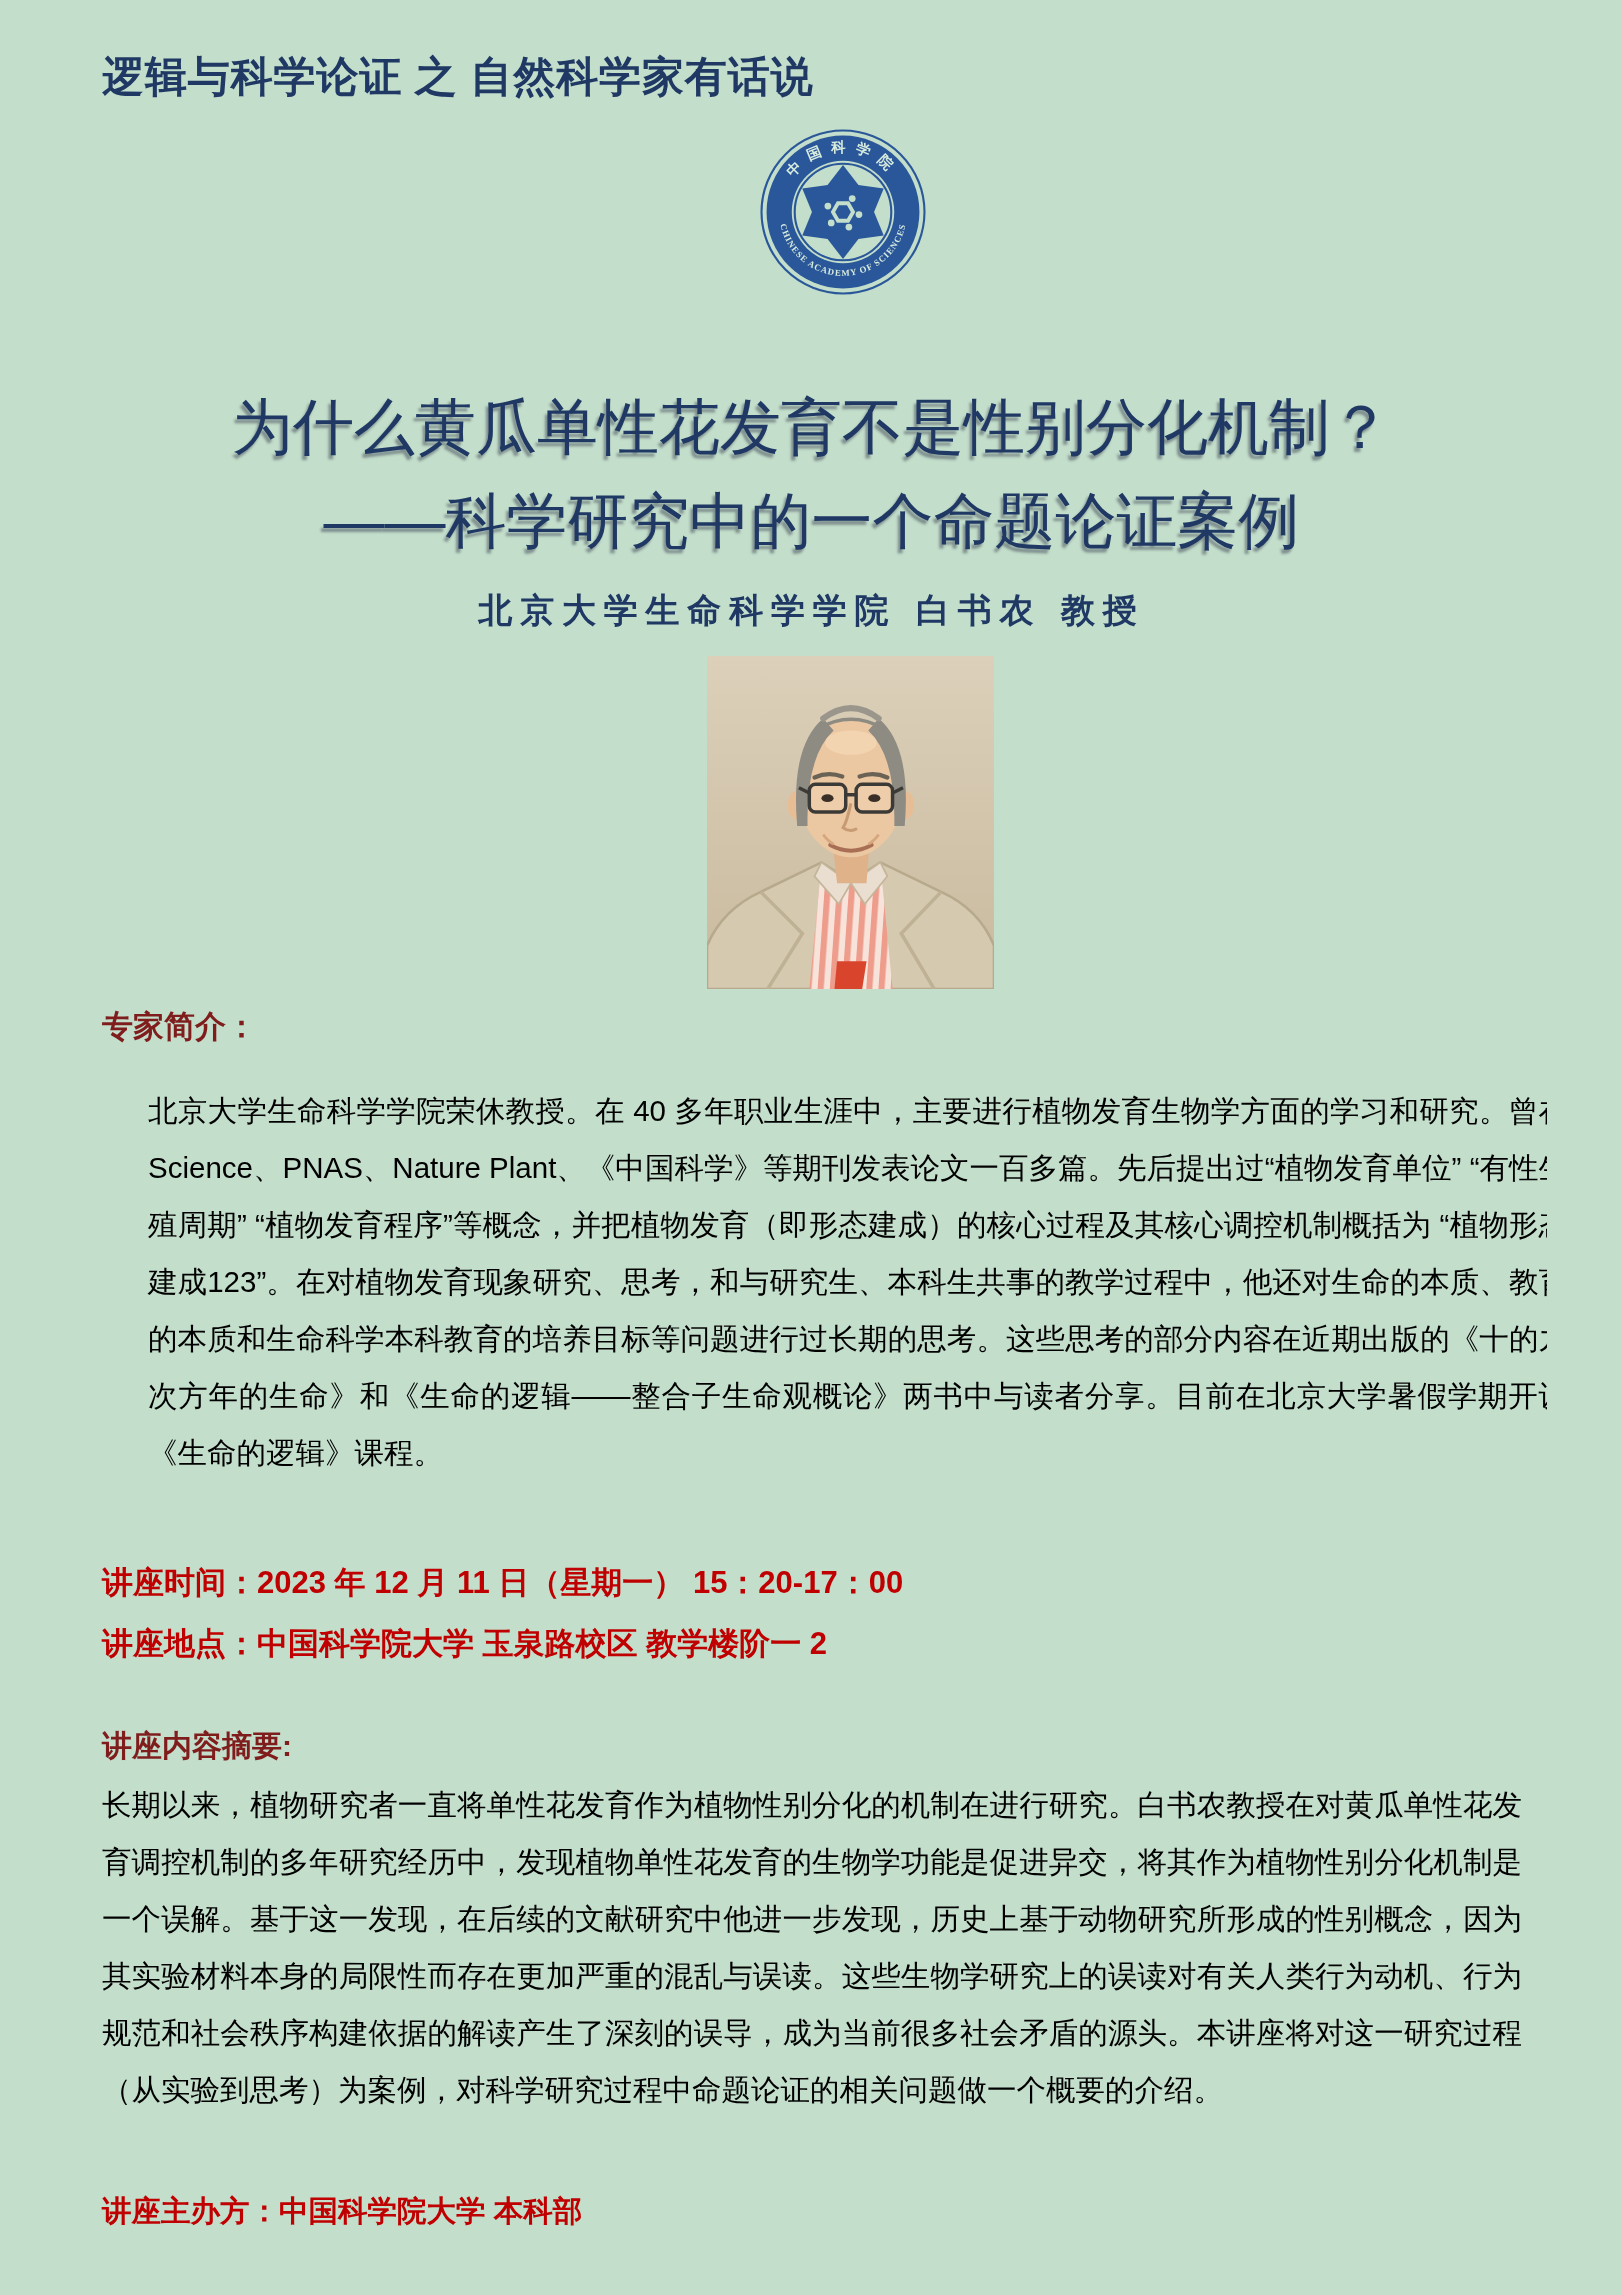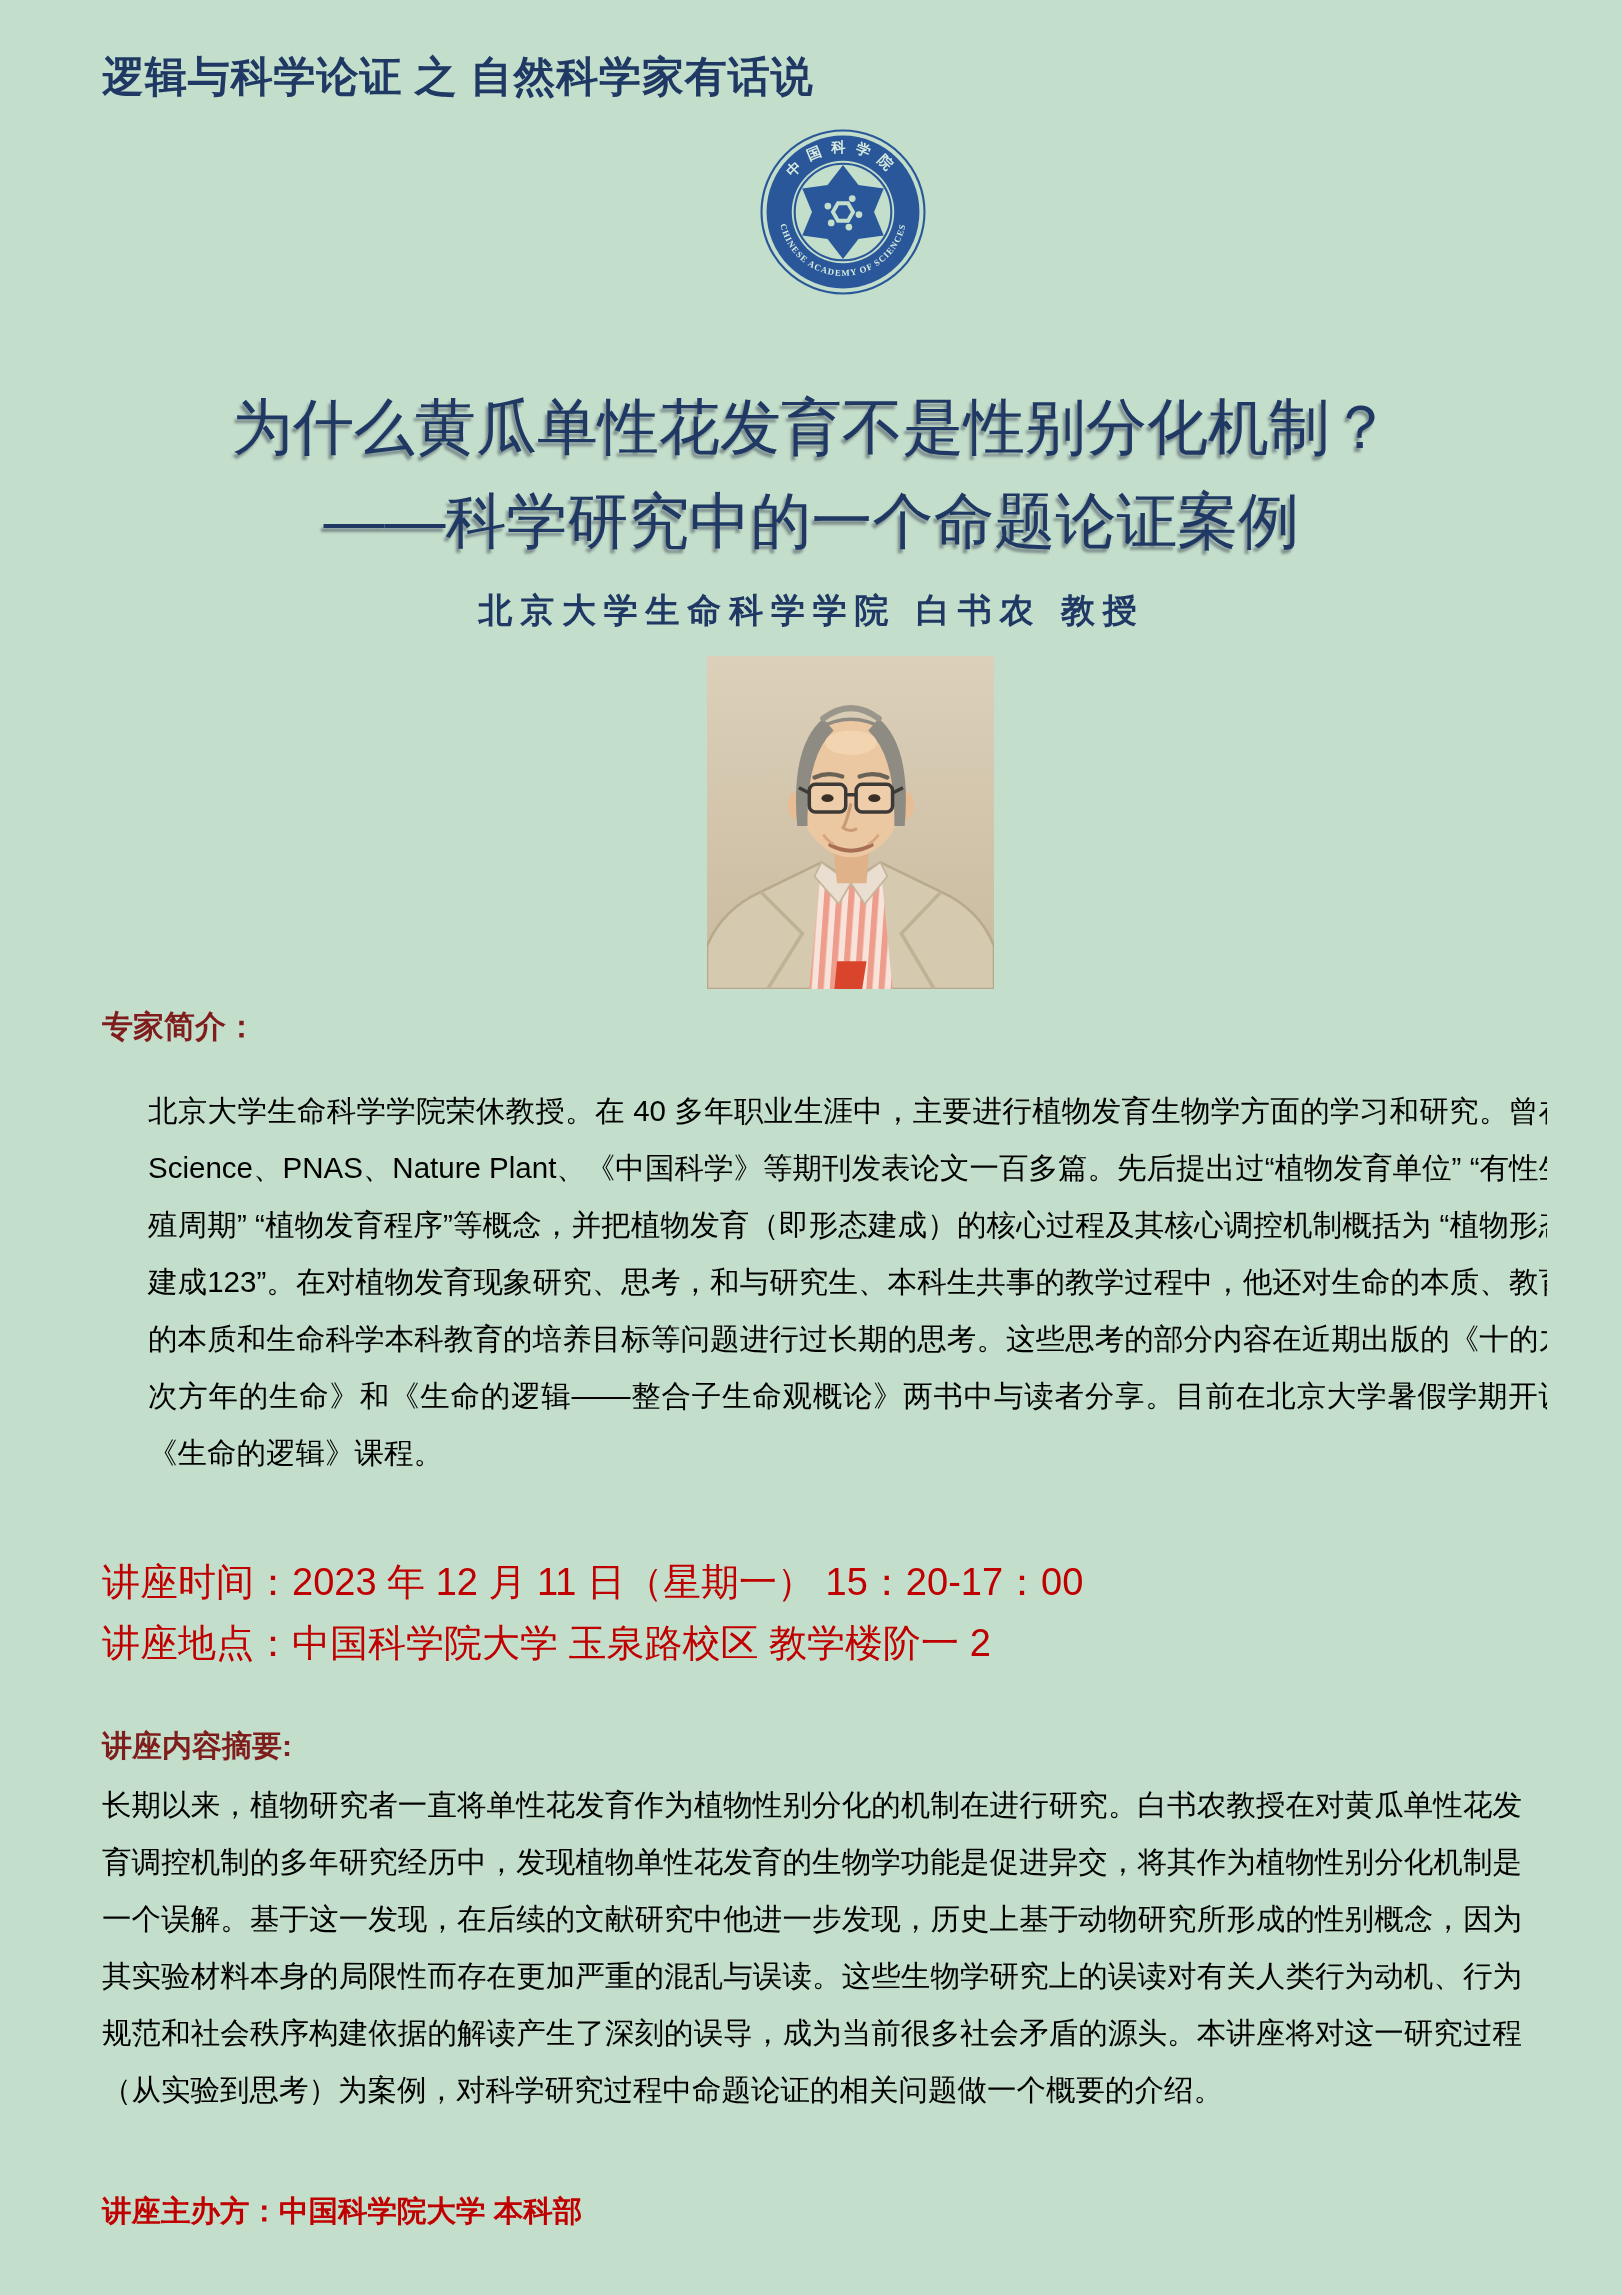--- a/index.html
+++ b/index.html
@@ -33,21 +33,21 @@
   }
   .bio-heading { top:1006px; }
   .flow-text {
     position:absolute; left:102px; width:1420px;
     font-size:29.5px; line-height:57px; color:#000;
     text-align:justify; text-justify:inter-character;
   }
   .bio-text { top:1082px;margin-left:46px; }
   .event-block {
     position:absolute; left:102px; top:1552px;
-    font-size:38px; font-weight:normal; color:#c00000; line-height:61px;
+    font-size:31px; font-weight:bold; color:#c00000; line-height:61px;
     white-space:nowrap;
   }
   .abstract-heading { top:1726px; font-size:30px; }
   .abstract-text { top:1776px; }
   .organizer-line {
     position:absolute; left:102px; top:2192px;
     font-size:29.5px; font-weight:bold; color:#c00000; white-space:nowrap;
   }
 </style>
 </head>

